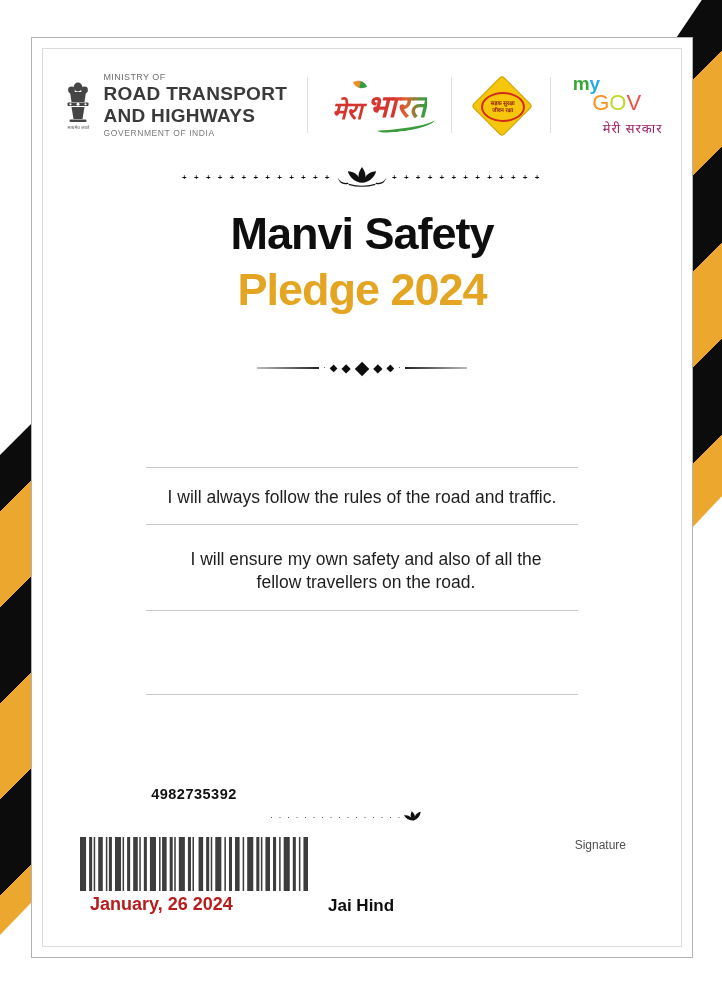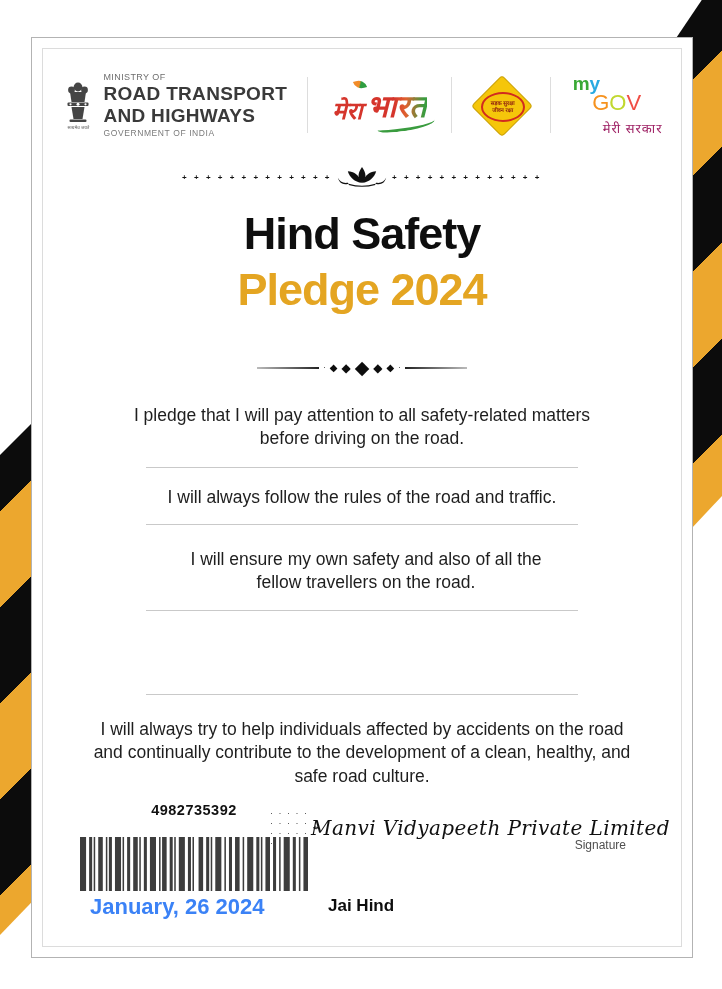--- a/index.html
+++ b/index.html
@@ -79,24 +79,24 @@
   .pledge span{display:inline-block;}
   .p1{top:366px;} .p1 span{max-width:480px;}
   .p2{top:448px;} .p2 span{max-width:540px;}
   .p3{top:510px;margin-left:8px;} .p3 span{max-width:400px;}
   .p4{top:594px;} .p4 span{max-width:515px;}
   .p5{top:680px;} .p5 span{max-width:545px;}
   .sep{position:absolute;left:114px;width:432px;height:1px;background:#c9c9c9;}
   .s1{top:429px;} .s2{top:486px;} .s3{top:572px;} .s4{top:656px;}
 
   
-  .barcode-number{position:absolute;left:48px;width:228px;top:764px;text-align:center;
+  .barcode-number{position:absolute;left:48px;width:228px;top:748px;text-align:center;
     font-size:14.5px;font-weight:bold;color:#111;letter-spacing:.5px;}
   .barcode{position:absolute;left:48px;top:799px;width:228px;height:54px;}
-  .date{position:absolute;left:58px;top:856px;font-size:22px;font-weight:800;color:#3b82f6;}
+  .date{position:absolute;left:58px;top:856px;font-size:18px;font-weight:800;color:#b91c1c;}
   .sig-row{position:absolute;left:238px;top:770px;width:400px;display:flex;align-items:center;}
   .sig-dots{font-size:9px;letter-spacing:1.5px;color:#444;}
   .sig-ornament{margin:0 -10px 0 -4px;transform:rotate(-12deg);}
   .sig-name{font-family:"DejaVu Serif","Liberation Serif",serif;font-style:italic;
     font-size:20px;color:#101010;letter-spacing:.4px;white-space:nowrap;}
   .sig-label{position:absolute;right:66px;top:800px;font-size:12px;color:#4f4f4f;}
   .jai-hind{position:absolute;left:296px;top:858px;font-size:17px;font-weight:800;color:#0d0d0d;}
 </style>
 </head>
 <body>
@@ -173,43 +173,41 @@
           <path d="M30 20 C26 10 20 6 13 6 C15 13 21 19 30 20 Z"></path>
           <path d="M30 20 C34 10 40 6 47 6 C45 13 39 19 30 20 Z"></path>
           <path d="M13 20 C7 21 3 18 1 14 C3 21 8 23 14 21 Z"></path>
           <path d="M47 20 C53 21 57 18 59 14 C57 21 52 23 46 21 Z"></path>
           <path d="M14 21 Q30 26 46 21 L46 22.5 Q30 27 14 22.5 Z"></path>
         </g>
       </svg>
       <span class="plus-row">+ + + + + + + + + + + + +</span>
     </div>
 
-    <div class="title1">Hind Safety</div>
+    <div class="title1">Manvi Safety</div>
     <div class="title2">Pledge 2024</div>
 
     <div class="divider2">
       <span class="d2-line"></span>
       <span class="d2-dot">·</span>
       <span class="dia dia-s">◆</span>
       <span class="dia dia-m">◆</span>
       <span class="dia dia-l">◆</span>
       <span class="dia dia-m">◆</span>
       <span class="dia dia-s">◆</span>
       <span class="d2-dot">·</span>
       <span class="d2-line rev"></span>
     </div>
 
-    <div class="pledge p1"><span>I pledge that I will pay attention to all safety-related matters before driving on the road.</span></div>
     <div class="sep s1"></div>
     <div class="pledge p2"><span>I will always follow the rules of the road and traffic.</span></div>
     <div class="sep s2"></div>
     <div class="pledge p3"><span>I will ensure my own safety and also of all the fellow travellers on the road.</span></div>
     <div class="sep s3"></div>
     <div class="sep s4"></div>
-    <div class="pledge p5"><span>I will always try to help individuals affected by accidents on the road and continually contribute to the development of a clean, healthy, and safe road culture.</span></div>
 
     <div class="barcode-number">4982735392</div>
     <svg class="barcode" viewBox="0 0 150 53" preserveAspectRatio="none">
       <g fill="#3d3d3d">
         <rect x="0" y="0" width="4" height="53"></rect>
           <rect x="6" y="0" width="2" height="53"></rect>
         <rect x="9" y="0" width="1" height="53"></rect>
           <rect x="12" y="0" width="3" height="53"></rect>
         <rect x="17" y="0" width="1" height="53"></rect>
           <rect x="19" y="0" width="2" height="53"></rect>
@@ -251,19 +249,18 @@
 
     <div class="sig-row">
       <span class="sig-dots">· · · · · · · · · · · · · · · ·</span>
       <svg class="sig-ornament" width="30" height="18" viewBox="0 0 60 26">
         <g fill="#101010">
           <path d="M30 1 C25 8 24 14 30 20 C36 14 35 8 30 1 Z"></path>
           <path d="M30 20 C26 10 20 6 13 6 C15 13 21 19 30 20 Z"></path>
           <path d="M30 20 C34 10 40 6 47 6 C45 13 39 19 30 20 Z"></path>
         </g>
       </svg>
-      <span class="sig-name">Manvi Vidyapeeth Private Limited</span>
     </div>
     <div class="sig-label">Signature</div>
 
     <div class="jai-hind">Jai Hind</div>
   </div>
 </div>
 
 </body></html>

